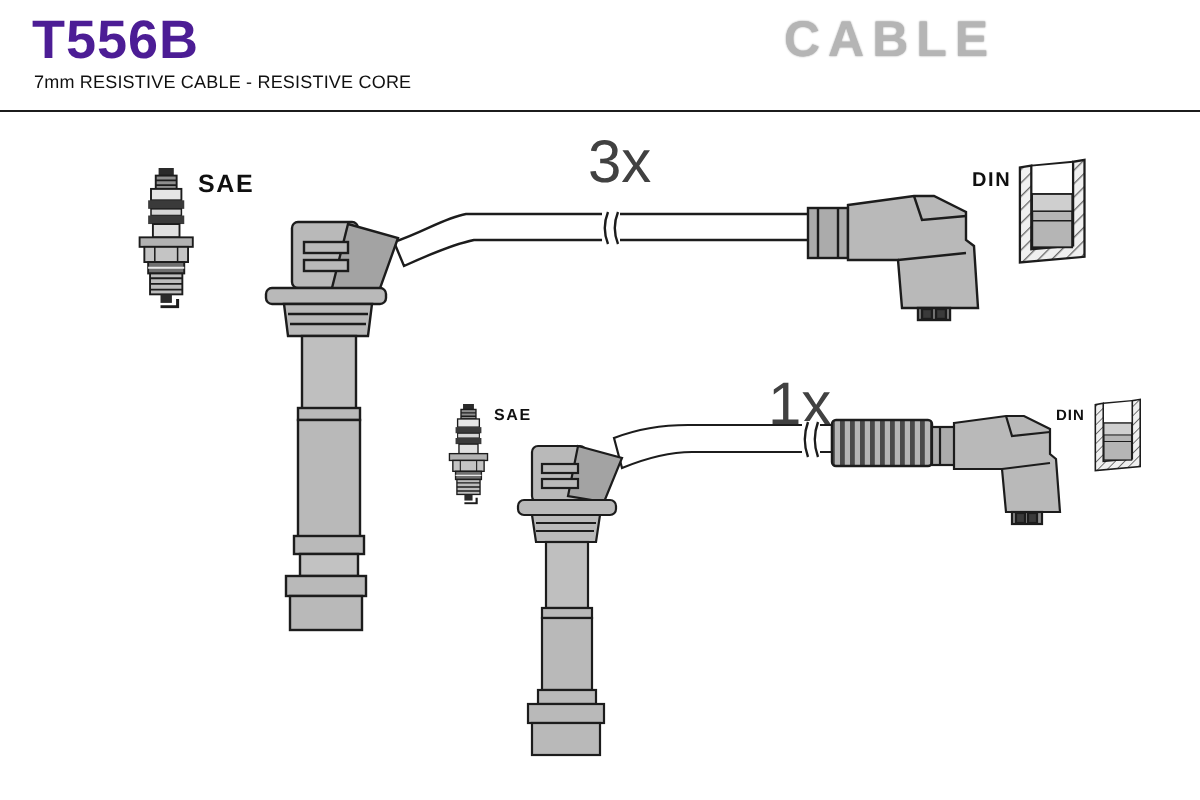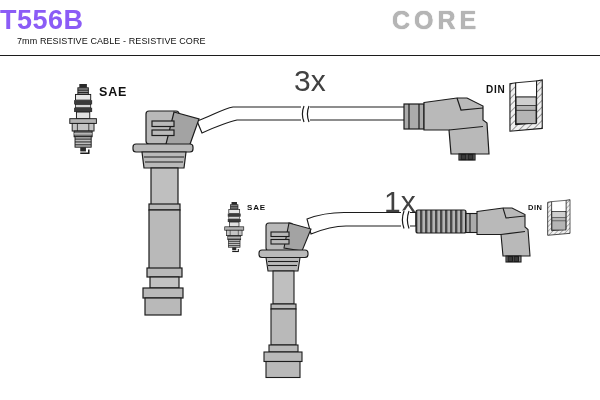--- a/index.html
+++ b/index.html
@@ -1,22 +1,22 @@
 <!DOCTYPE html>
 <html><head>
 <meta charset="utf-8">
 <style>
   html,body { margin:0; padding:0; }
   body {
     width:600px; height:400px; position:relative; overflow:hidden;
     background:#ffffff; font-family:"Liberation Sans", sans-serif;
   }
   .part-number {
-    position:absolute; left:0; top:5px;
-    font-size:27px; font-weight:bold; letter-spacing:0.5px; color:#8b5cf6;
+    position:absolute; left:16px; top:5px;
+    font-size:27px; font-weight:bold; letter-spacing:0.5px; color:#4c1d95;
   }
   .subtitle {
     position:absolute; left:17px; top:36px;
     font-size:9px; color:#101010; letter-spacing:0.1px;
   }
   .brand {
     position:absolute; left:392px; top:6px;
     font-size:25px; font-weight:800; letter-spacing:4px;
     color:#b5b5b5; text-shadow:0 0 1px #949494;
   }
@@ -29,21 +29,21 @@
   text.std-big   { font-size:12.5px; font-weight:bold; fill:#101010; letter-spacing:0.8px; }
   text.std-mid   { font-size:10px;   font-weight:bold; fill:#101010; letter-spacing:0.8px; }
   text.std-small { font-size:8px;    font-weight:bold; fill:#101010; letter-spacing:0.8px; }
   text.std-tiny  { font-size:7.5px;  font-weight:bold; fill:#101010; letter-spacing:0.5px; }
 </style>
 </head>
 <body>
 
 <div class="part-number">T556B</div>
 <div class="subtitle">7mm RESISTIVE CABLE - RESISTIVE CORE</div>
-<div class="brand">CORE</div>
+<div class="brand">CABLE</div>
 <div class="rule"></div>
 
 <svg class="canvas" width="600" height="400" viewBox="0 0 600 400">
   <defs>
     <pattern id="hatch" width="5" height="5" patternUnits="userSpaceOnUse" patternTransform="rotate(45)">
       <rect width="5" height="5" fill="#f0f0f0"></rect>
       <line x1="0" y1="0" x2="0" y2="5" stroke="#6a6a6a" stroke-width="1.4"></line>
     </pattern>
     <pattern id="ribs" width="5" height="24" patternUnits="userSpaceOnUse">
       <rect width="5" height="24" fill="#b5b5b5"></rect>

